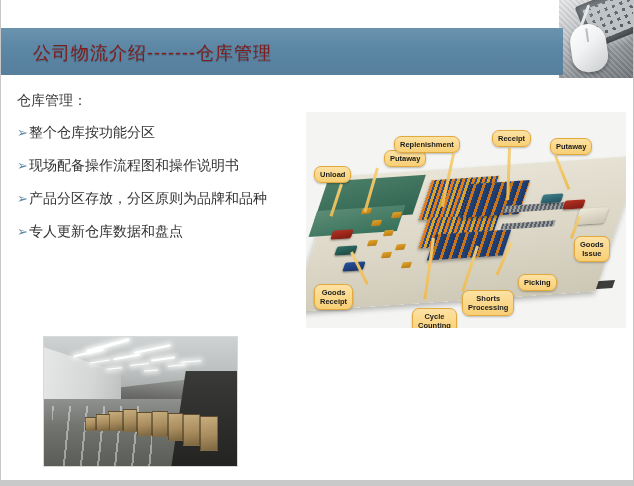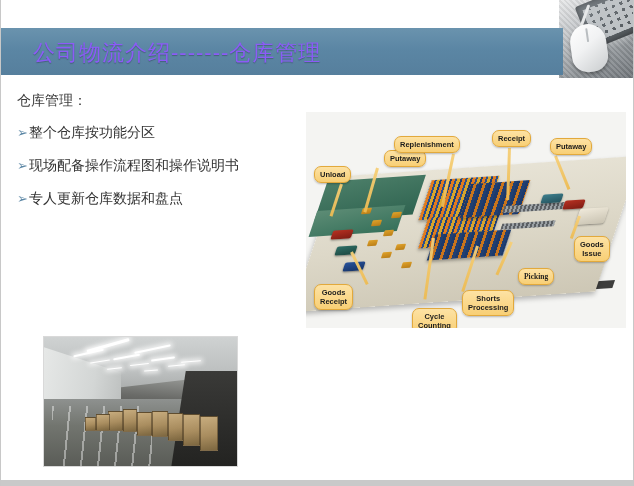--- a/index.html
+++ b/index.html
@@ -23,22 +23,22 @@
   }
 
   
   #title-bar{
     position:absolute;left:0;top:28px;width:562px;height:47px;
     background:#5c87a5;
     background:linear-gradient(180deg,#6a93ae 0%,#5b86a4 45%,#567f9d 100%);
   }
   #title-text{
     position:absolute;left:32px;top:38px;width:520px;height:30px;
-    color:#8b5cf6;
-    font-size:22px;
+    color:#7f1d1d;
+    font-size:18px;
     letter-spacing:1px;
     line-height:30px;
     white-space:nowrap;
     text-shadow:0 1px 1px rgba(0,0,0,.25);
   }
   
   #header-photo{
     position:absolute;right:0;top:0;width:74px;height:78px;
     overflow:hidden;
     background:#9aa0a4;
@@ -261,20 +261,23 @@
   <div id="title-text">公司物流介绍-------仓库管理</div>
 
   <div id="heading">仓库管理：</div>
 
   <div id="bullets">
     <div class="bullet">
       <span class="marker">➢</span><span class="btext">整个仓库按功能分区</span>
     </div>
     <div class="bullet">
       <span class="marker">➢</span><span class="btext">现场配备操作流程图和操作说明书</span>
+    </div>
+    <div class="bullet">
+      <span class="marker">➢</span><span class="btext">产品分区存放，分区原则为品牌和品种</span>
     </div>
     <div class="bullet">
       <span class="marker">➢</span><span class="btext">专人更新仓库数据和盘点</span>
     </div>
   </div>
 
   <div id="warehouse-photo">
     <div class="wp"></div>
     <div class="ceiling"></div>
     <div class="wall"></div>
@@ -343,21 +346,21 @@
         <div class="leader" style="left: 146px; top: 42px; width: 3px; height: 54px; transform: rotate(12deg); transform-origin: center top;"></div>
         <div class="callout" style="left: 88px; top: 24px;">Replenishment</div>
         <div class="leader" style="left: 202px; top: 36px; width: 3px; height: 52px; transform: rotate(2deg); transform-origin: center top;"></div>
         <div class="callout" style="left: 186px; top: 18px;">Receipt</div>
         <div class="leader" style="left: 248px; top: 44px; width: 3px; height: 36px; transform: rotate(-22deg); transform-origin: center top;"></div>
         <div class="callout" style="left: 244px; top: 26px;">Putaway</div>
         <div class="leader" style="left: 272px; top: 104px; width: 3px; height: 24px; transform: rotate(20deg); transform-origin: center top;"></div>
         <div class="callout" style="left: 268px; top: 124px;">Goods
 Issue</div>
         <div class="leader" style="left: 204px; top: 130px; width: 3px; height: 36px; transform: rotate(24deg); transform-origin: center top;"></div>
-        <div class="callout" style="left: 212px; top: 156px; font-family: Liberation Serif, serif;">Picking</div>
+        <div class="callout" style="left: 212px; top: 162px;">Picking</div>
         <div class="leader" style="left: 170px; top: 134px; width: 3px; height: 48px; transform: rotate(18deg); transform-origin: center top;"></div>
         <div class="callout" style="left: 156px; top: 178px;">Shorts
 Processing</div>
         <div class="leader" style="left: 126px; top: 126px; width: 3px; height: 62px; transform: rotate(8deg); transform-origin: center top;"></div>
         <div class="callout" style="left: 106px; top: 186px; margin-top: 10px;">Cycle
 Counting</div>
         <div class="leader" style="left: 44px; top: 140px; width: 3px; height: 36px; transform: rotate(-26deg); transform-origin: center top;"></div>
         <div class="callout" style="left: 8px; top: 172px;">Goods
 Receipt</div>
       </div>

